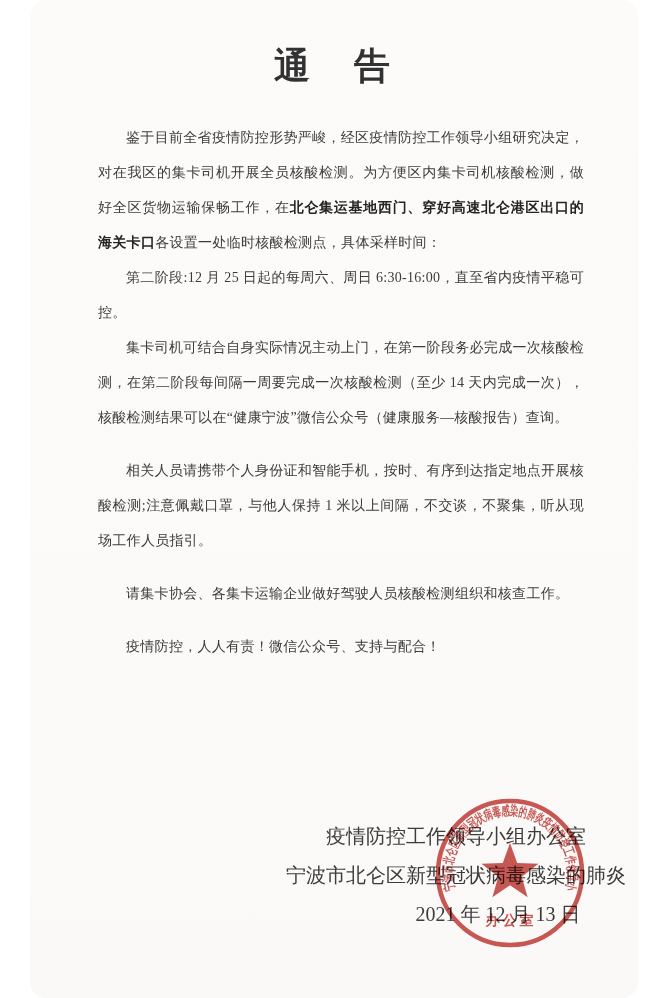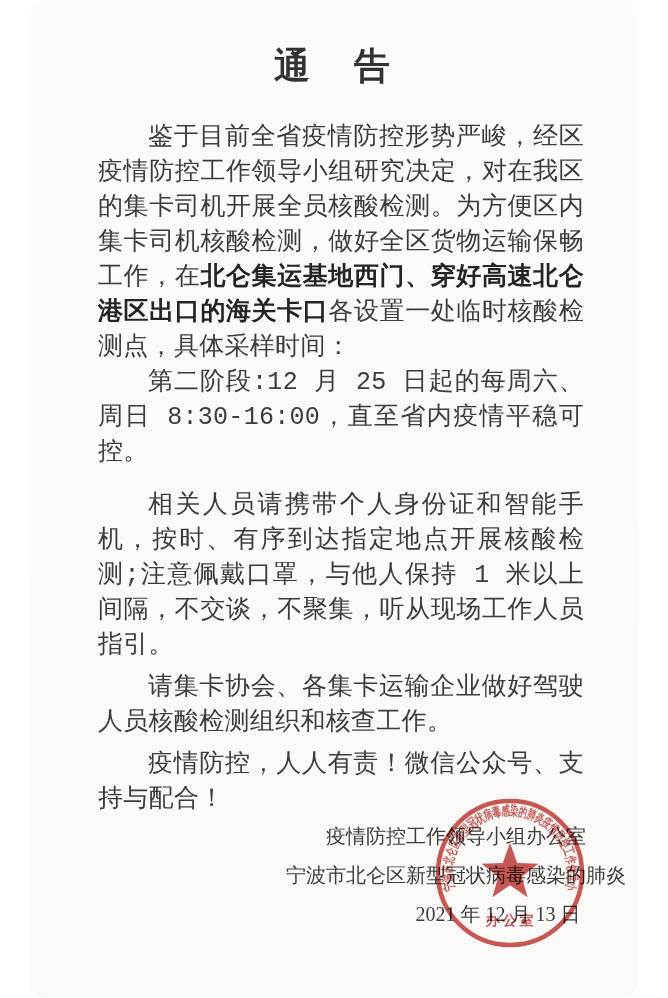--- a/index.html
+++ b/index.html
@@ -23,31 +23,30 @@
     padding-top: 44px;
     text-align: center;
     font-size: 36px;
     line-height: 44px;
     font-weight: 700;
     letter-spacing: 4px;
     color: #323232;
   }
   .doc-body {
     margin: 32px 54px 0 68px;
-    font-size: 25px;
+    font-size: 14px;
     line-height: 35px;
     text-align: justify;
     letter-spacing: 0.3px;
-    font-family: Liberation Mono, monospace;
   }
   .doc-body p {
     margin: 0;
     text-indent: 2em;
   }
-  .doc-body p.gap-sm { margin-top: 7px; }
+  .doc-body p.gap-sm { margin-top: 18px; }
   .doc-body p.gap-md { margin-top: 18px; }
   .bold-inline {
     font-weight: 700;
     color: #242424;
   }
   .signature {
     position: absolute;
     left: 200px;
     top: 817px;
     width: 452px;
@@ -86,22 +85,23 @@
 <body>
 
 <div class="page">
 
   <h1 class="doc-title">通　告</h1>
 
   <div class="doc-body">
     <p><span>鉴于目前全省疫情防控形势严峻，经区疫情防控工作领导小组研究决定，对在我区的集卡司机开展全员核酸检测。为方便区内集卡司机核酸检测，做好全区货物运输保畅工作，在</span><span class="bold-inline">北仑集运基地西门、穿好高速北仑港区出口的海关卡口</span><span>各设置一处临时核酸检测点，具体采样时间：</span></p>
 
 
-    <p>第二阶段:12 月 25 日起的每周六、周日 8:30-16:00，直至省内疫情平稳可控。</p>
+    <p>第二阶段:12 月 25 日起的每周六、周日 6:30-16:00，直至省内疫情平稳可控。</p>
 
+    <p>集卡司机可结合自身实际情况主动上门，在第一阶段务必完成一次核酸检测，在第二阶段每间隔一周要完成一次核酸检测（至少 14 天内完成一次），核酸检测结果可以在“健康宁波”微信公众号（健康服务—核酸报告）查询。</p>
 
     <p class="gap-md">相关人员请携带个人身份证和智能手机，按时、有序到达指定地点开展核酸检测;注意佩戴口罩，与他人保持 1 米以上间隔，不交谈，不聚集，听从现场工作人员指引。</p>
 
     <p class="gap-sm">请集卡协会、各集卡运输企业做好驾驶人员核酸检测组织和核查工作。</p>
 
     <p class="gap-sm">疫情防控，人人有责！微信公众号、支持与配合！</p>
   </div>
 
   <div class="signature">
     <div>疫情防控工作领导小组办公室</div>

